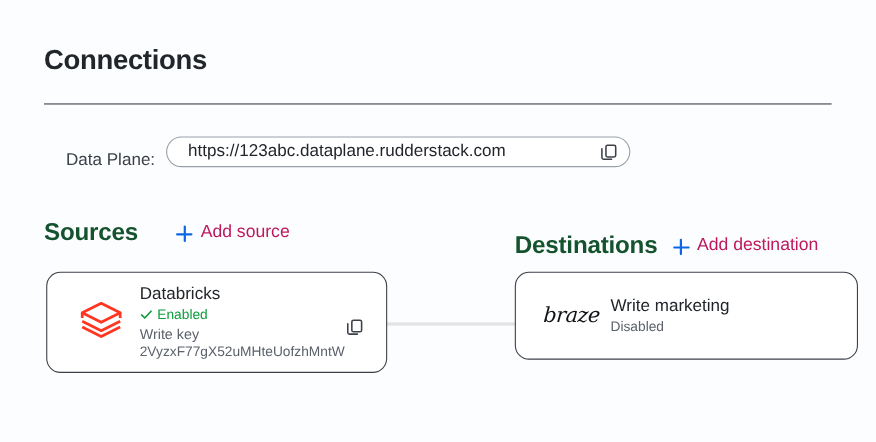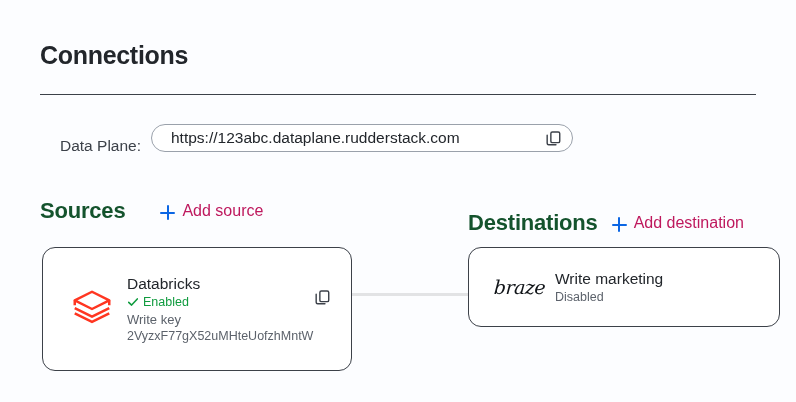--- a/index.html
+++ b/index.html
@@ -145,21 +145,21 @@
     border-radius: 13px;
     box-sizing: border-box;
     overflow: hidden;
     display: flex;
     align-items: center;
   }
   .card.source {
     left: 42px;
     top: 247px;
     width: 310px;
-    height: 124px;
+    height: 92px;
     padding-left: 16px;
   }
   .card.destination {
     left: 468px;
     top: 247px;
     width: 312px;
     height: 80px;
     padding-left: 18px;
   }
 

